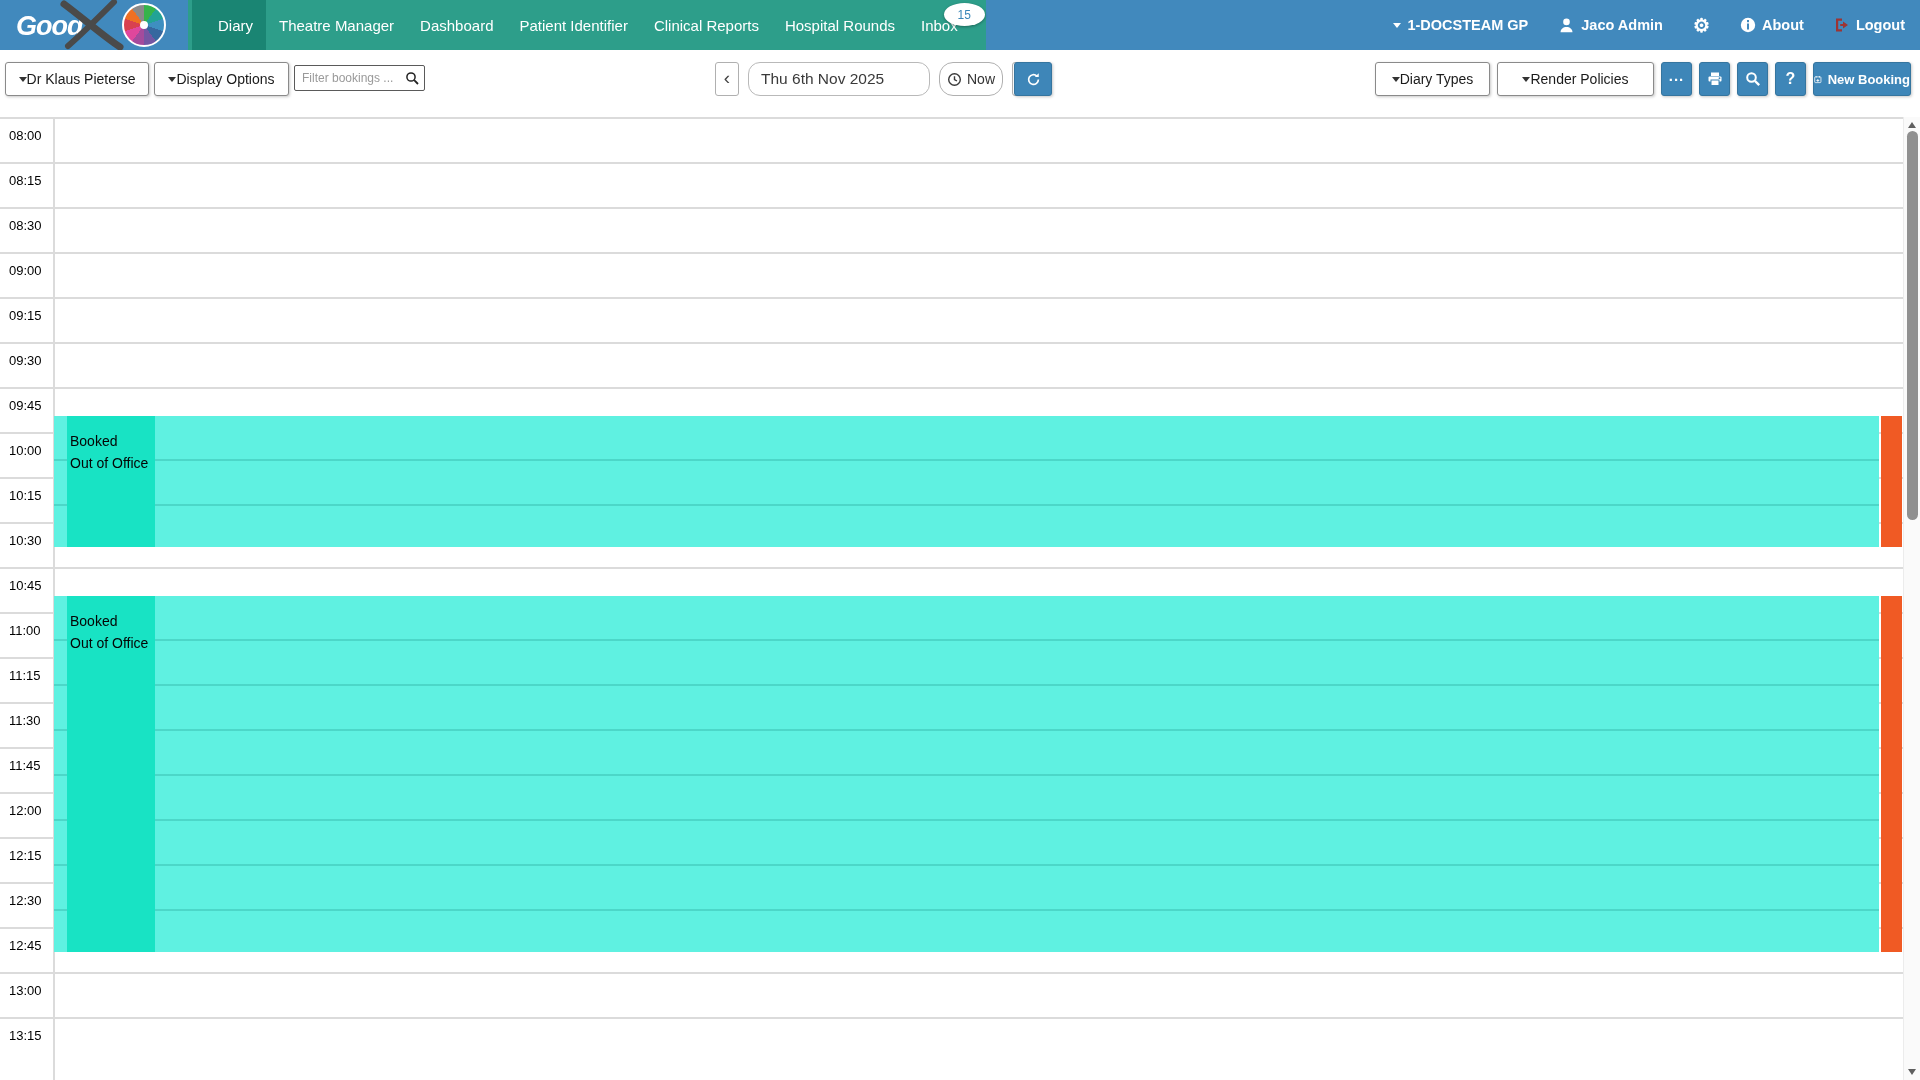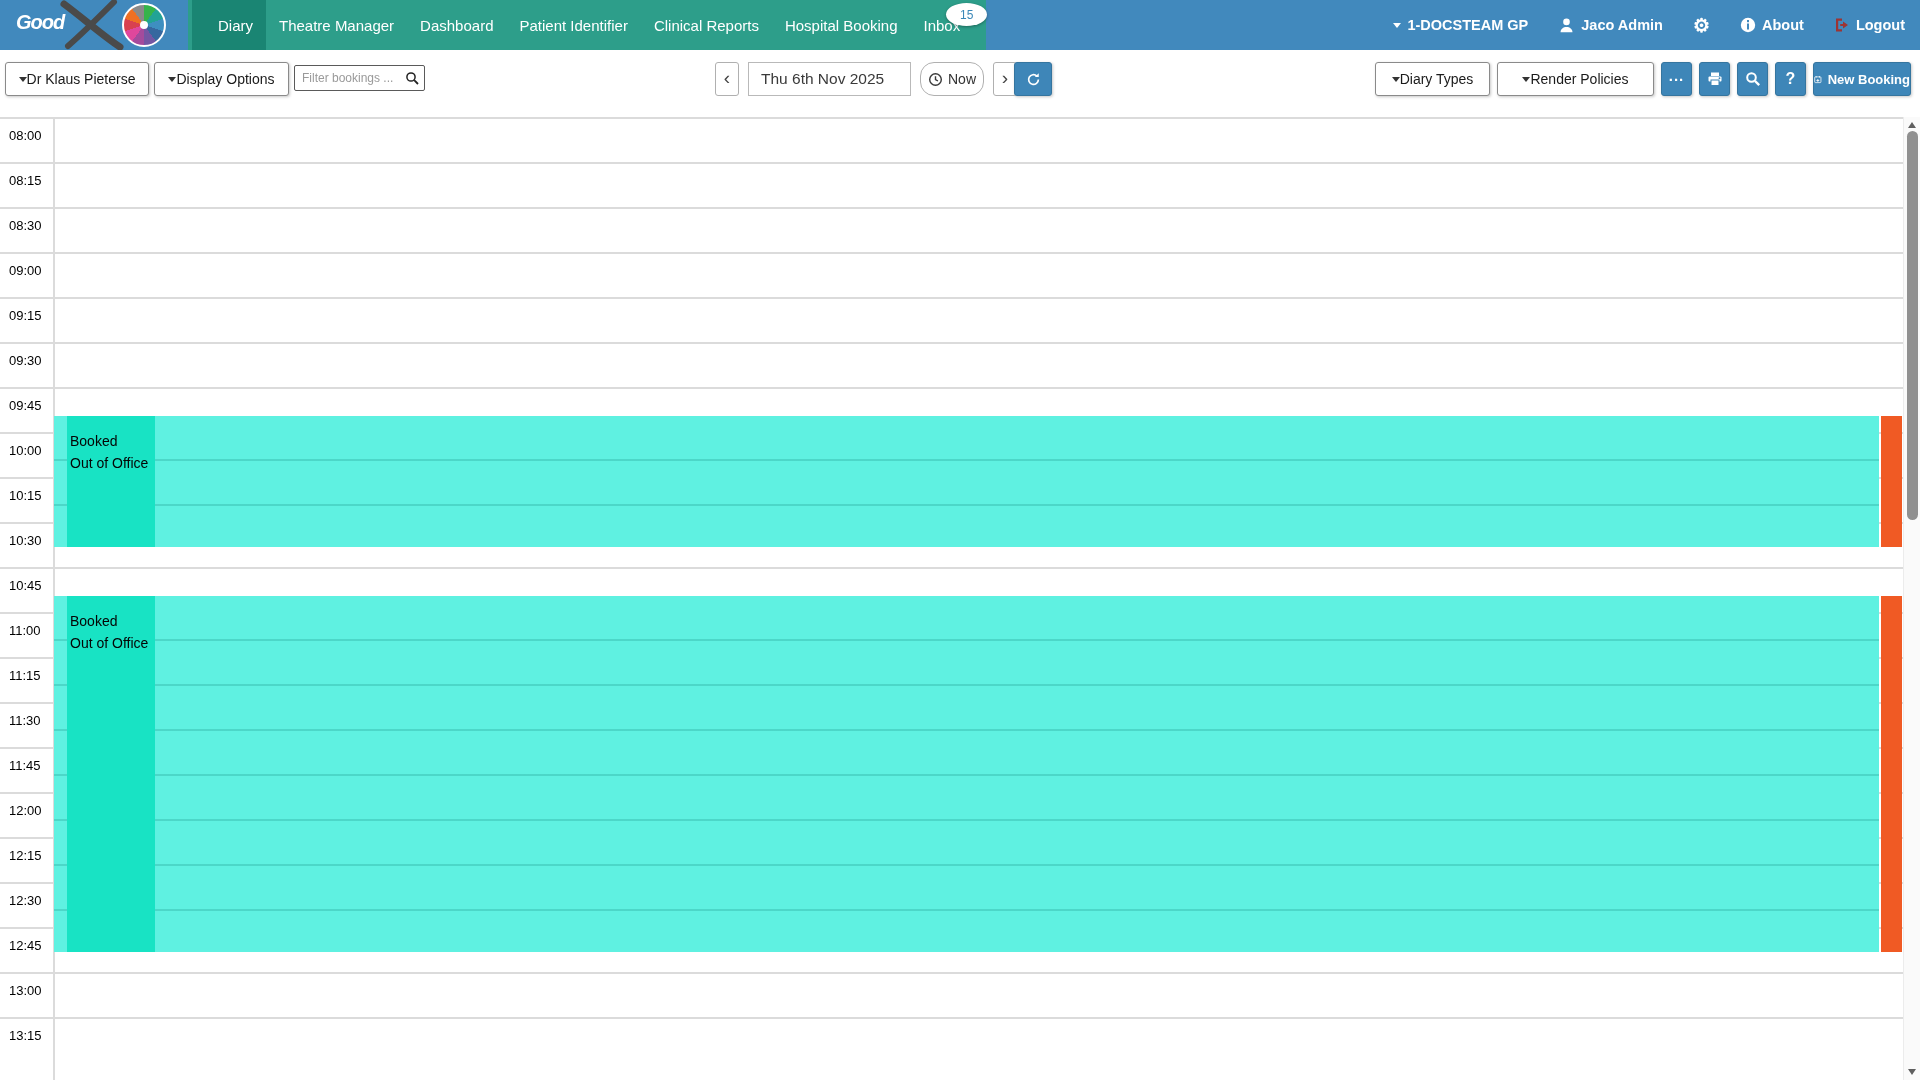--- a/index.html
+++ b/index.html
@@ -2,21 +2,21 @@
 <html><head>
 <meta charset="utf-8">
 <style>
   * { margin:0; padding:0; box-sizing:border-box; }
   html,body { width:1920px; height:1080px; overflow:hidden; }
   body { font-family:"Liberation Sans", sans-serif; background:#ffffff; position:relative; }
 
   
   .header { position:absolute; top:0; left:0; width:1920px; height:50px; background:#4189bd; display:flex; align-items:stretch; }
   .logo { position:relative; width:188px; height:50px; background:#4189bd; flex:0 0 auto; cursor:pointer; }
-  .logo-good { position:absolute; left:16px; top:11px; color:#fff; font-size:20px; font-weight:bold; font-style:italic; letter-spacing:-1px; }
+  .logo-good { position:absolute; left:16px; top:11px; color:#fff; font-size:27px; font-weight:bold; font-style:italic; letter-spacing:-1px; }
   .logo-x { position:absolute; left:58px; top:0; }
   .wheel { position:absolute; left:122px; top:3px; width:44px; height:44px; border-radius:50%; border:2px solid #fff;
     background:conic-gradient(#35b44a 0 36deg,#22a396 36deg 72deg,#3e8fc0 72deg 108deg,#36689f 108deg 144deg,#7456a3 144deg 180deg,#a44b9c 180deg 216deg,#e0479c 216deg 252deg,#d8414f 252deg 288deg,#ee7024 288deg 324deg,#8a8a8a 324deg 360deg); }
   .wheel::after { content:""; position:absolute; left:16px; top:16px; width:8px; height:8px; background:#fff; border-radius:50%; }
 
   .nav { width:798px; background:#2d9e8a; display:flex; align-items:stretch; padding-left:4px; flex:0 0 auto; }
   .nav-item { position:relative; display:flex; align-items:center; padding:0 13px; color:#fff; font-size:15px; cursor:pointer; white-space:nowrap; }
   .nav-item.active { background:#1a8573;padding-left:26px; }
   .badge { position:absolute; top:3px; right:-14px; width:41px; height:23px; background:#fff; color:#3a87b8; font-size:12px; font-weight:normal; border-radius:50%; display:flex; align-items:center; justify-content:center; box-shadow:0 1px 3px rgba(0,0,0,.35); z-index:5; }
 
@@ -32,21 +32,21 @@
   .btn-blue { background:#3e86b8; border:1px solid #35759f; color:#fff; box-shadow:1px 1px 3px rgba(0,0,0,.22); }
   .dd-practitioner { position:absolute; left:5px; top:12px; width:144px; }
   .dd-display { position:absolute; left:154px; top:12px; width:135px; }
   .filter-wrap { position:absolute; left:294px; top:15px; width:131px; height:26px; border:1px solid #5a5a5a; border-radius:2px; background:#fff; display:flex; align-items:center; }
   .filter-wrap input { flex:1; border:none; outline:none; font-size:12px; padding:0 4px 0 7px; color:#333; font-family:"Liberation Sans", sans-serif; min-width:0; }
   .filter-wrap input::placeholder { color:#9a9a9a; }
   .filter-search { flex:0 0 auto; margin-right:5px; }
 
   .date-nav { position:absolute; left:715px; top:12px; display:flex; gap:9px; }
   .nav-sq { width:24px; height:34px; background:#fff; border:1px solid #b0b0b0; border-radius:3px; display:flex; align-items:center; justify-content:center; font-size:19px; color:#444; cursor:pointer; padding-bottom:3px; }
-  .date-field { width:163px; height:34px; border:1px solid #b9b9b9; border-radius:0; font-size:15.5px; color:#3a3a3a; display:flex; align-items:center; padding-left:12px; cursor:text; }
+  .date-field { width:182px; height:34px; border:1px solid #b9b9b9; border-radius:12px; font-size:15.5px; color:#3a3a3a; display:flex; align-items:center; padding-left:12px; cursor:text; }
   .btn-now { width:64px; height:34px; background:#fff; border:1px solid #b0b0b0; border-radius:14px; display:flex; align-items:center; justify-content:center; gap:5px; font-size:14px; color:#333; cursor:pointer; }
   .btn-refresh { position:absolute; left:1014px; top:12px; width:38px; height:34px; }
 
   .toolbar-right { position:absolute; right:9px; top:12px; display:flex; gap:7px; }
   .dd-diary-types { width:115px; }
   .dd-render { width:157px; }
   .sq { width:31px; height:34px; display:flex; align-items:center; justify-content:center; }
   .btn-newbooking { width:98px; font-size:13px; font-weight:bold; gap:6px; }
   .dots { font-weight:bold; letter-spacing:1px; transform:translateY(-4px); font-size:15px; }
   .qmark { font-size:16px; font-weight:bold; }
@@ -96,21 +96,21 @@
     <div class="nav-item">
         <span>Dashboard</span>
       </div>
     <div class="nav-item">
         <span>Patient Identifier</span>
       </div>
     <div class="nav-item">
         <span>Clinical Reports</span>
       </div>
     <div class="nav-item">
-        <span>Hospital Booking</span>
+        <span>Hospital Rounds</span>
       </div>
     <div class="nav-item">
       <span>Inbox</span>
       <span class="badge">15</span>
     </div>
   </div>
 
   <div class="header-right">
     <div class="hr-item">
       <span class="caret"></span>

